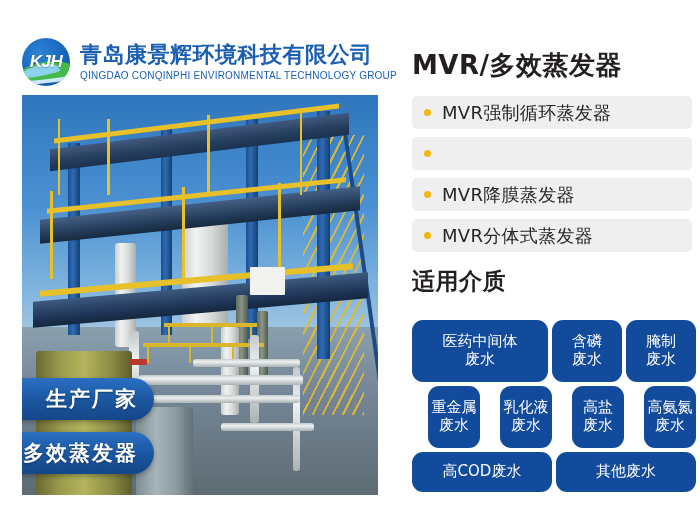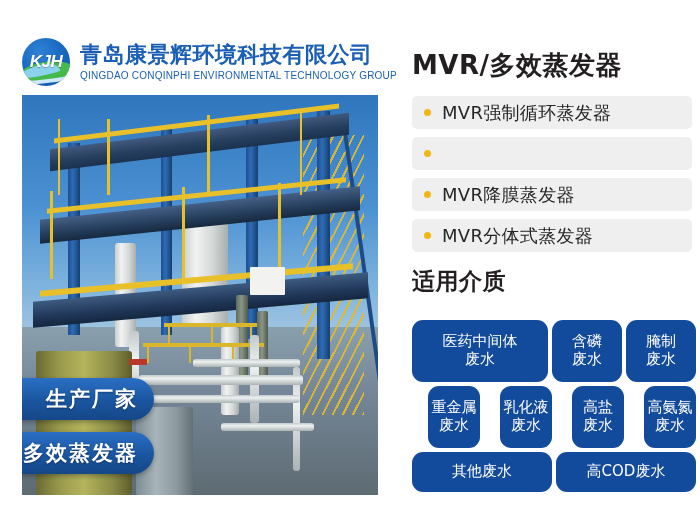--- a/index.html
+++ b/index.html
@@ -270,19 +270,19 @@
         <div class="cell w1">含磷<br>废水</div>
         <div class="cell w1">腌制<br>废水</div>
       </div>
       <div class="mrow r-b">
         <div class="cell w1">重金属<br>废水</div>
         <div class="cell w1">乳化液<br>废水</div>
         <div class="cell w1">高盐<br>废水</div>
         <div class="cell w1">高氨氮<br>废水</div>
       </div>
       <div class="mrow r-c">
+        <div class="cell w2">高COD废水</div>
         <div class="cell w2">其他废水</div>
-        <div class="cell w2">高COD废水</div>
       </div>
     </div>
 
   </div>
 </div>
 
 </body></html>

